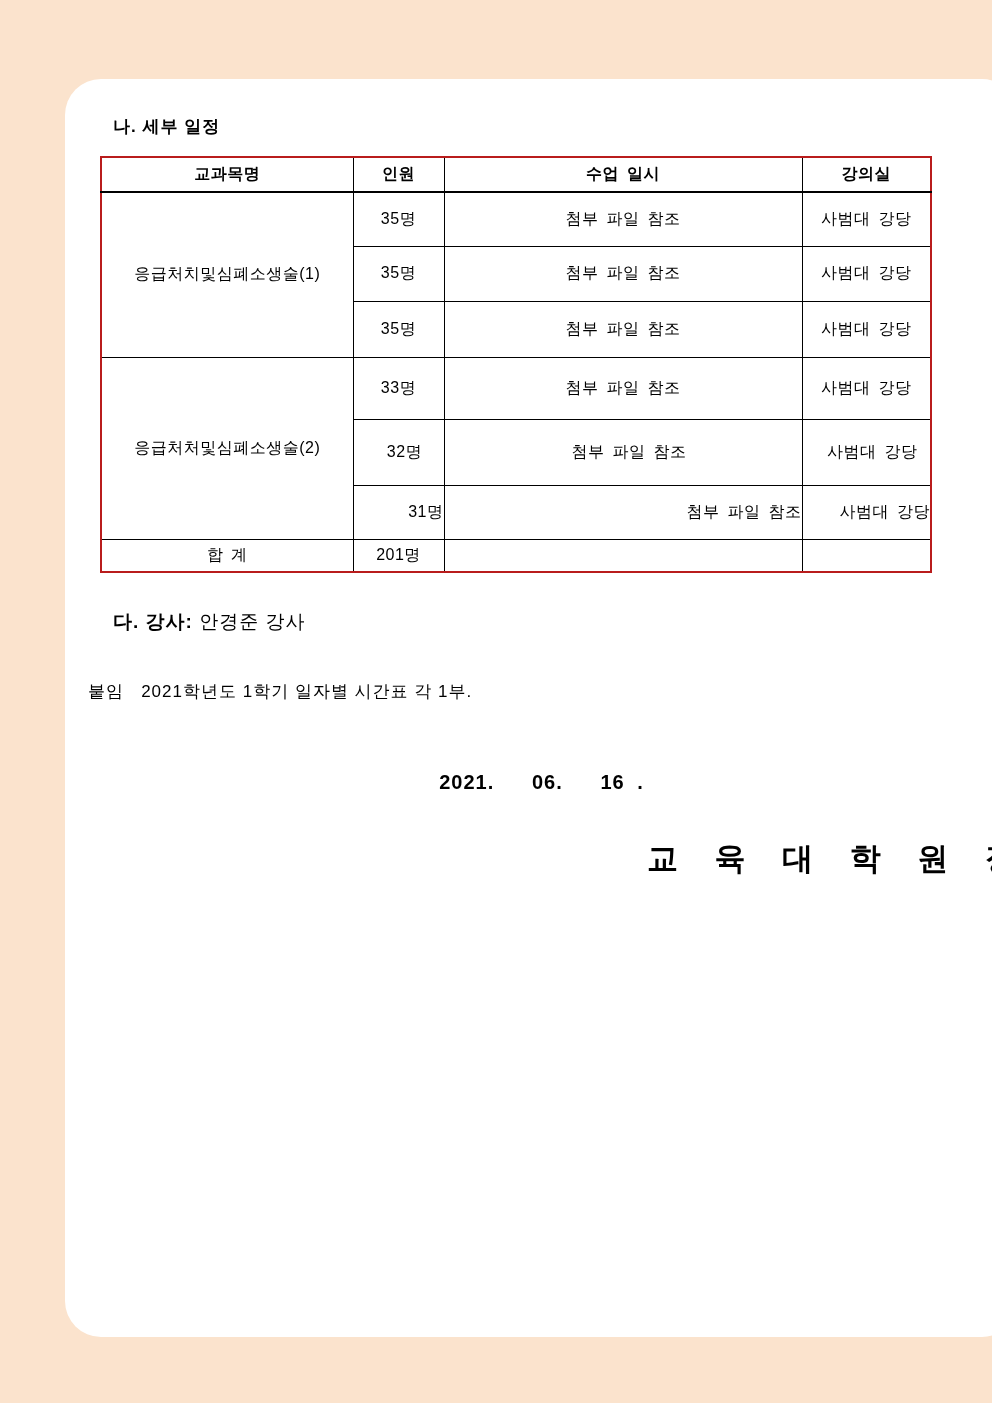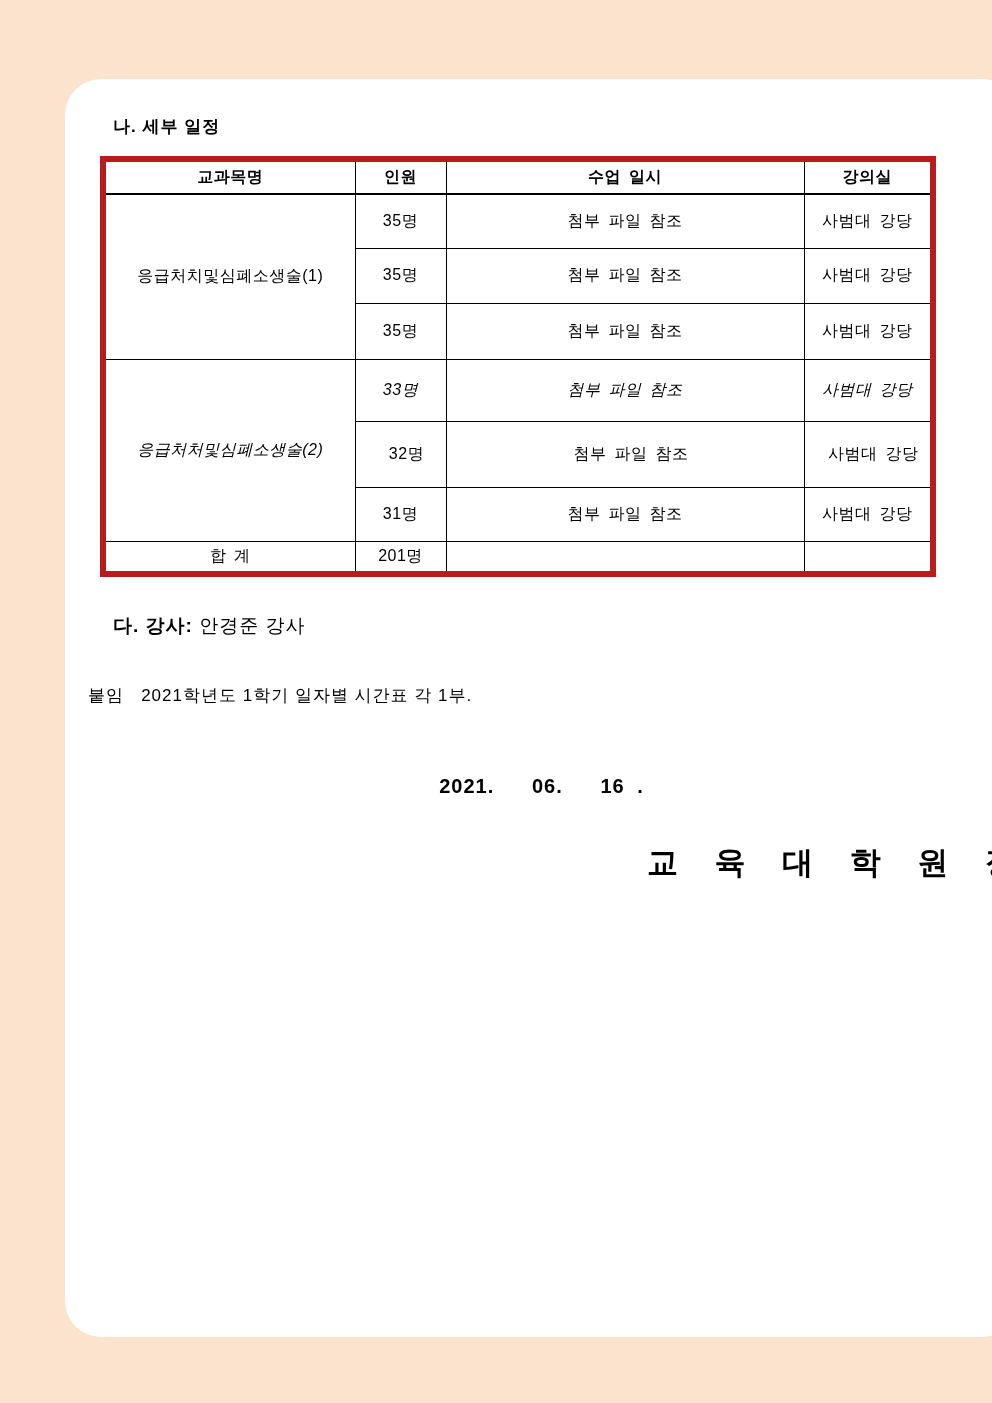--- a/index.html
+++ b/index.html
@@ -30,21 +30,21 @@
     font-size: 17px;
     font-weight: bold;
     letter-spacing: 1px;
     white-space: pre;
   }
   table.schedule {
     margin: 18px 5px 0 35px;
     width: 830px;
     border-collapse: collapse;
     table-layout: fixed;
-    border: 6px solid #b91c1c;
+    border: 2px solid #b91c1c;
     text-align: center;
     font-size: 16px;
     letter-spacing: 0.5px;
     word-spacing: 3px;
   }
   table.schedule col.c-course   { width: 252px; }
   table.schedule col.c-count    { width: 91px; }
   table.schedule col.c-schedule { width: 358px; }
   table.schedule col.c-room     { width: 129px; }
   table.schedule th, table.schedule td {
@@ -55,23 +55,23 @@
     overflow: hidden;
   }
   table.schedule thead th {
     font-weight: bold;
     height: 35px;
     border-bottom: 2px solid #000000;
   }
   tr.row-a td { height: 54px; }
   tr.row-b td { height: 55px; }
   tr.row-c td { height: 56px; }
-  tr.row-d td { height: 62px; font-style: italic; }
+  tr.row-d td { height: 62px; }
   tr.row-e td { height: 66px; padding-left: 12px; }
-  tr.row-f td { height: 54px; }
+  tr.row-f td { height: 54px; text-align: right; }
   tr.row-total td { height: 33px; }
   tr.row-d td.course-cell { border-top: 1px solid #000000; }
   td.pre-space { white-space: pre; font-family: Liberation Serif, serif; }
   .instructor-line {
     margin: 36px 0 0 48px;
     font-size: 19px;
     letter-spacing: 1px;
     white-space: pre;
   }
   .instructor-label { font-weight: bold; }

